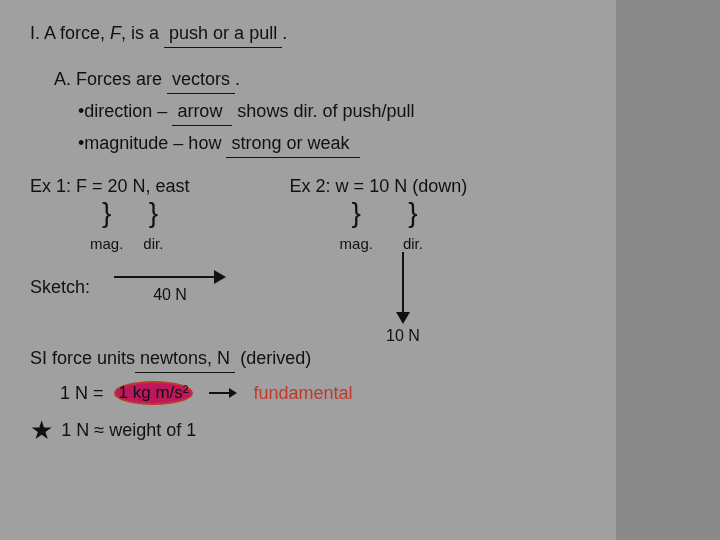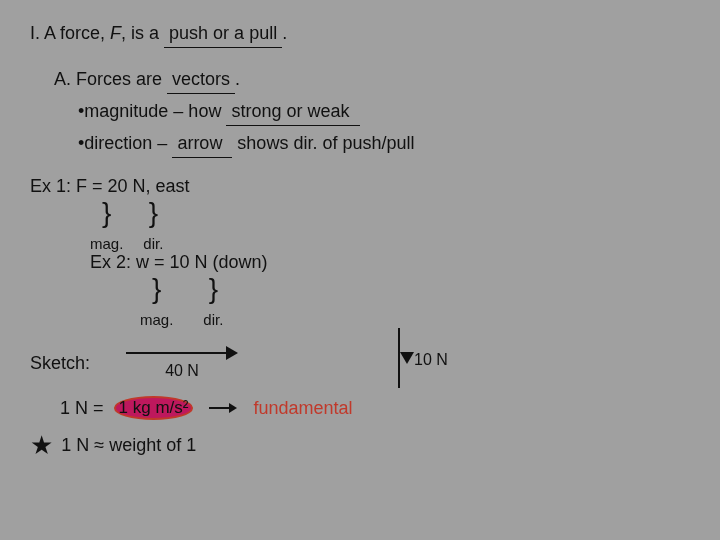--- a/index.html
+++ b/index.html
@@ -8,21 +8,21 @@
       height: 540px;
       background-color: #8a8a8a;
       font-family: Arial, sans-serif;
       font-size: 18px;
       color: #111;
       overflow: hidden;
       position: relative;
     }
 
     .slide {
-      width: 720px;
+      width: 616px;
       height: 540px;
       background-color: #a0a0a0;
       padding: 20px 30px;
       position: relative;
     }
 
     .line {
       margin-bottom: 4px;
       line-height: 1.5;
     }
@@ -44,21 +44,20 @@
     .indent2 {
       margin-left: 48px;
     }
 
     .examples-row {
       display: flex;
       align-items: flex-start;
       margin-top: 18px;
       margin-bottom: 10px;
       gap: 0;
-      flex-direction: column;
     }
 
     .ex1-block {
       display: flex;
       flex-direction: column;
       align-items: flex-start;
       margin-right: 40px;
     }
 
     .ex1-text {
@@ -108,21 +107,21 @@
       margin-top: 2px;
       margin-left: 50px;
       gap: 30px;
     }
 
     .sketch-row {
       display: flex;
       align-items: center;
       margin-top: 8px;
       margin-bottom: 16px;
-      gap: 16px;
+      gap: 4px;
     }
 
     .sketch-label {
       font-size: 18px;
       margin-right: 20px;
     }
 
     .arrow-sketch {
       display: flex;
       flex-direction: column;
@@ -150,21 +149,21 @@
       display: inline-block;
     }
 
     .arrow-label {
       font-size: 16px;
       margin-top: 2px;
     }
 
     .down-arrow-block {
       display: flex;
-      flex-direction: row;
+      flex-direction: column;
       align-items: center;
       margin-left: 60px;
     }
 
     .down-arrow-shaft {
       width: 2px;
       height: 60px;
       background: #111;
     }
 
@@ -261,25 +260,25 @@
 
   <div class="line section-top">
     <span>I.  A force, </span><em>F</em><span>, is a </span><span class="underline">&nbsp;<span>push or a pull</span>&nbsp;</span><span>.</span>
   </div>
 
   <div class="line indent">
     <span>A.  Forces are </span><span class="underline">&nbsp;<span>vectors</span>&nbsp;</span><span>.</span>
   </div>
 
   <div class="line indent2">
+    <span>•direction – </span><span class="underline">&nbsp;<span>arrow</span>&nbsp;</span><span> shows dir. of push/pull</span>
+  </div>
+
+  <div class="line indent2">
     <span>•magnitude – how </span><span class="underline">&nbsp;<span>strong or weak</span>&nbsp;&nbsp;</span>
-  </div>
-
-  <div class="line indent2">
-    <span>•direction – </span><span class="underline">&nbsp;<span>arrow</span>&nbsp;</span><span> shows dir. of push/pull</span>
   </div>
 
   <div class="examples-row">
 
     <div class="ex1-block">
       <div class="ex1-text">
         <span>Ex 1:  F = </span><span>20 N, east</span>
       </div>
       <div class="braces-row">
         <div class="brace-group">
@@ -322,20 +321,23 @@
       </div>
     </div>
 
     <div class="down-arrow-block" style="margin-left: 160px; margin-top: -10px;">
       <div class="down-arrow-shaft"></div>
       <div class="down-arrow-head"></div>
       <span class="down-arrow-label">10 N</span>
     </div>
   </div>
 
+  <div class="si-row line">
+    <span>SI force units</span><span class="underline">&nbsp;<span>newtons, N</span>&nbsp;</span>&nbsp;<span>(derived)</span>
+  </div>
 
   <div class="newton-row">
     <span>1 N = </span>
     <span class="kg-box circle-outline">1 kg m/s²</span>
     <div class="arrow-to-box">
       <div class="small-arrow-shaft"></div>
       <div class="small-arrow-head"></div>
     </div>
     <span class="fundamental-text">fundamental</span>
   </div>

